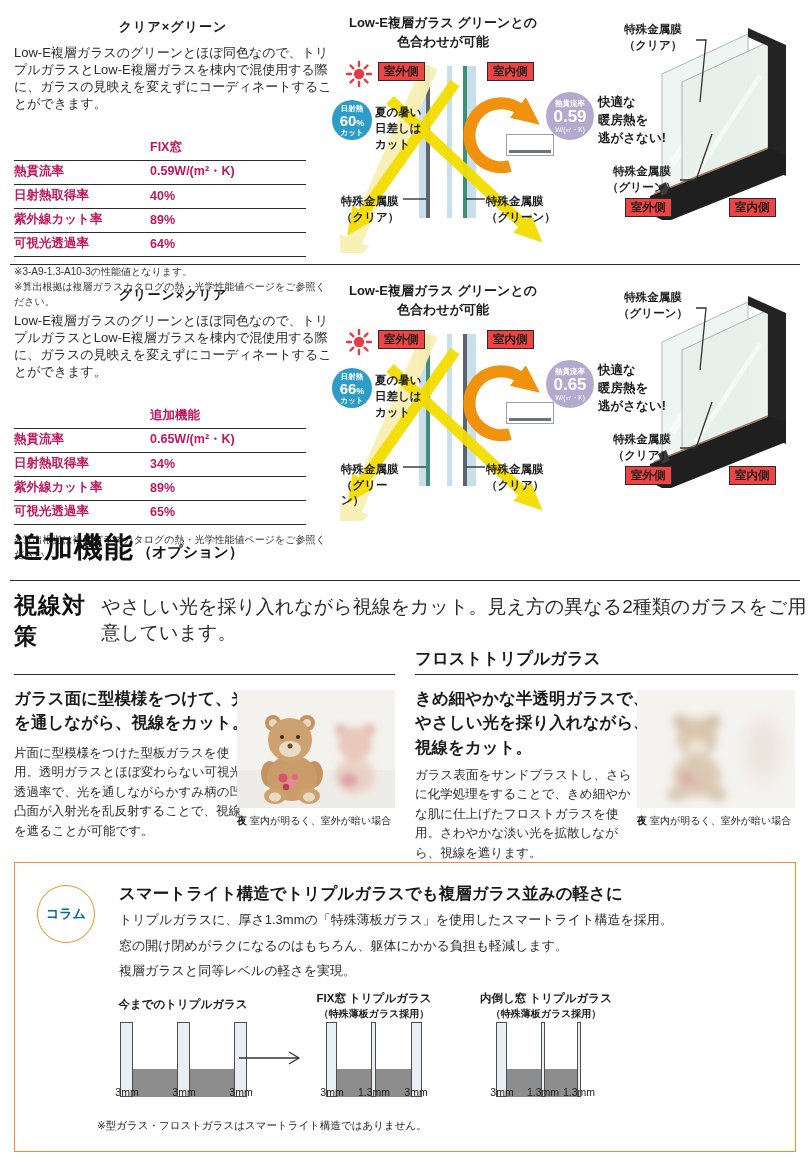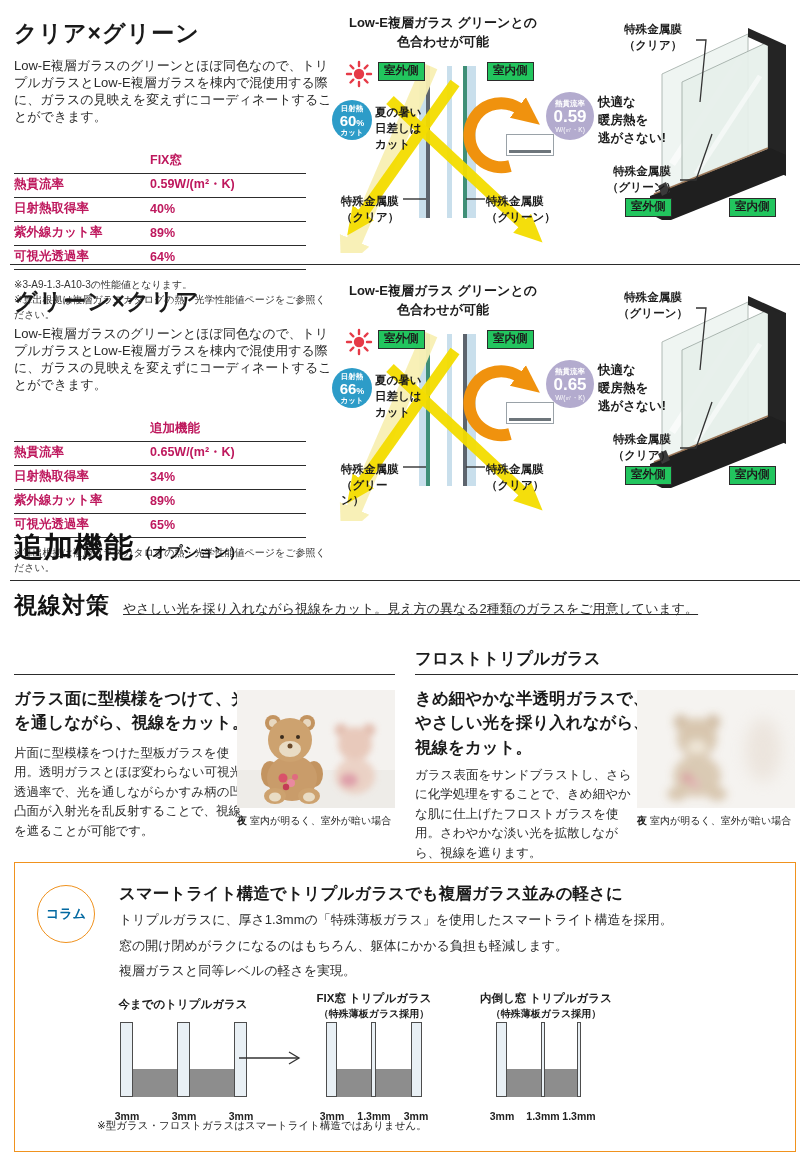--- a/index.html
+++ b/index.html
@@ -1,32 +1,32 @@
 <!DOCTYPE html>
 <html><head>
 <meta charset="utf-8">
 <style>
   html,body{margin:0;padding:0;background:#fff;}
   #page{position:relative;width:812px;height:1170px;background:#fff;overflow:hidden;
         font-family:"Liberation Sans","DejaVu Sans",sans-serif;color:#2b2b2b;}
   
   .sec{position:absolute;left:0;width:812px;height:258px;}
   .col-left{position:absolute;left:14px;top:10px;width:318px;}
-  .sec-title{margin:0;font-size:23px;font-weight:bold;color:#1a1a1a;letter-spacing:1px;}
+  .sec-title{margin:0;font-size:13px;font-weight:bold;color:#1a1a1a;letter-spacing:1px;text-align:center;}
   .sec-body{margin:9px 0 0;font-size:13px;line-height:1.3;color:#2a2a2a;}
   .spec-table{margin-top:24px;width:292px;border-collapse:collapse;font-size:12.5px;color:#be185d;}
   .spec-table td{padding:2.5px 0 3.5px;border-bottom:1.5px solid #2c2c2c;font-weight:600;}
   .spec-table tr.thead td{border-bottom:1.5px solid #2c2c2c;}
   .spec-table td.lbl{width:136px;}
   .notes{margin-top:7px;font-size:10px;line-height:1.5;color:#333;}
   .dg-title{position:absolute;left:336px;top:6px;width:214px;text-align:center;
             font-size:13px;font-weight:bold;line-height:1.45;color:#1c1c1c;}
   .sun{position:absolute;left:345px;top:52px;width:28px;height:28px;}
-  .boxed{position:absolute;border:1.3px solid #2b2b2b;background:#22c55e;font-size:11.5px;
-         font-weight:bold;padding:1px 5px;line-height:1.3;color:#1c1c1c;z-index:3;font-family:Liberation Mono, monospace;}
+  .boxed{position:absolute;border:1.3px solid #2b2b2b;background:#ef4444;font-size:11.5px;
+         font-weight:bold;padding:1px 5px;line-height:1.3;color:#1c1c1c;z-index:3;}
   .pane{position:absolute;top:58px;height:152px;background:#c9dfec;}
   .stripe{width:4px;}
   .dg-arrows{position:absolute;left:335px;top:40px;width:210px;height:205px;z-index:2;}
   .badge{position:absolute;border-radius:50%;color:#fff;display:flex;flex-direction:column;
          justify-content:center;align-items:center;text-align:center;z-index:3;}
   .b-solar{left:332px;top:92px;width:40px;height:40px;}
   .b-u{left:546px;top:84px;width:48px;height:48px;}
   .b-lab{font-size:7.5px;font-weight:bold;line-height:1.2;}
   .b-val{font-size:15px;font-weight:bold;line-height:1;}
   .b-pct{font-size:9px;font-weight:bold;}
@@ -42,21 +42,21 @@
   .comfort{position:absolute;left:598px;top:86px;width:78px;font-size:12.5px;font-weight:bold;
            line-height:1.42;white-space:pre-line;z-index:3;color:#1c1c1c;}
   .win3d{position:absolute;left:600px;top:6px;width:212px;height:206px;z-index:1;}
   .hr{position:absolute;left:10px;width:790px;border-top:1.5px solid #2b2b2b;}
   
   .big-h{position:absolute;left:14px;top:528px;}
   .big-h .main{font-size:29px;font-weight:bold;color:#111;letter-spacing:1px;}
   .big-h .suffix{font-size:15px;font-weight:bold;color:#111;margin-left:3px;}
   .sub-h{position:absolute;left:14px;top:590px;display:flex;align-items:baseline;}
   .sub-h .main{font-size:23px;font-weight:bold;color:#111;letter-spacing:1px;}
-  .sub-h .desc{font-size:13px;margin-left:13px;color:#2a2a2a;text-decoration:underline;}
+  .sub-h .desc{font-size:19px;margin-left:6px;color:#2a2a2a;}
   
   .card{position:absolute;top:648px;height:200px;}
   .card-title{margin:0;font-size:16.5px;font-weight:bold;color:#1a1a1a;}
   .card-rule{position:absolute;left:0;top:26px;width:100%;border-top:1.2px solid #2c2c2c;}
   .card-lead{position:absolute;left:0;top:38px;width:238px;font-size:16.5px;font-weight:bold;
              line-height:1.47;color:#1a1a1a;}
   .card-body{position:absolute;left:0;width:228px;font-size:12.5px;line-height:1.55;color:#2a2a2a;}
   .photo{position:absolute;top:42px;width:158px;height:118px;background:#f4f2ef;overflow:hidden;}
   .caption{position:absolute;top:166px;font-size:10px;color:#222;}
   .cap-b{font-weight:bold;margin-right:3px;}
@@ -67,21 +67,21 @@
              align-items:center;justify-content:center;}
   .col-title{position:absolute;left:104px;top:20px;font-size:16.5px;font-weight:bold;color:#1a1a1a;}
   .col-lines{position:absolute;left:104px;top:48px;font-size:13px;color:#2a2a2a;}
   .col-lines div{margin-bottom:8px;line-height:1.35;}
   .mini-title{position:absolute;font-size:11.5px;font-weight:bold;text-align:center;width:160px;color:#1c1c1c;}
   .mini-sub{position:absolute;font-size:10px;font-weight:bold;text-align:center;width:160px;color:#1c1c1c;}
   .mini{position:absolute;top:159px;height:95px;}
   .mpane{position:absolute;top:0;width:13px;height:75px;background:#e9f0f5;border:1.2px solid #4d4d4d;box-sizing:border-box;}
   .mpane.thin{width:5px;}
   .mblock{position:absolute;top:47px;height:28px;background:#8d8d8d;}
-  .mm{position:absolute;top:88px;width:44px;text-align:center;font-size:10.5px;font-weight:bold;color:#222;}
+  .mm{position:absolute;top:64px;width:44px;text-align:center;font-size:10.5px;font-weight:normal;color:#222;}
   .col-note{position:absolute;left:82px;top:256px;font-size:10.5px;color:#222;}
   .marrow{position:absolute;left:224px;top:186px;width:70px;height:18px;}
 </style>
 </head>
 <body>
 
 <svg width="0" height="0" style="position:absolute">
   <defs>
     <marker id="mY" markerUnits="userSpaceOnUse" markerWidth="30" markerHeight="30" refX="4" refY="15" orient="auto">
         <polygon points="0,2 28,15 0,28" fill="#f4dd00"></polygon>

